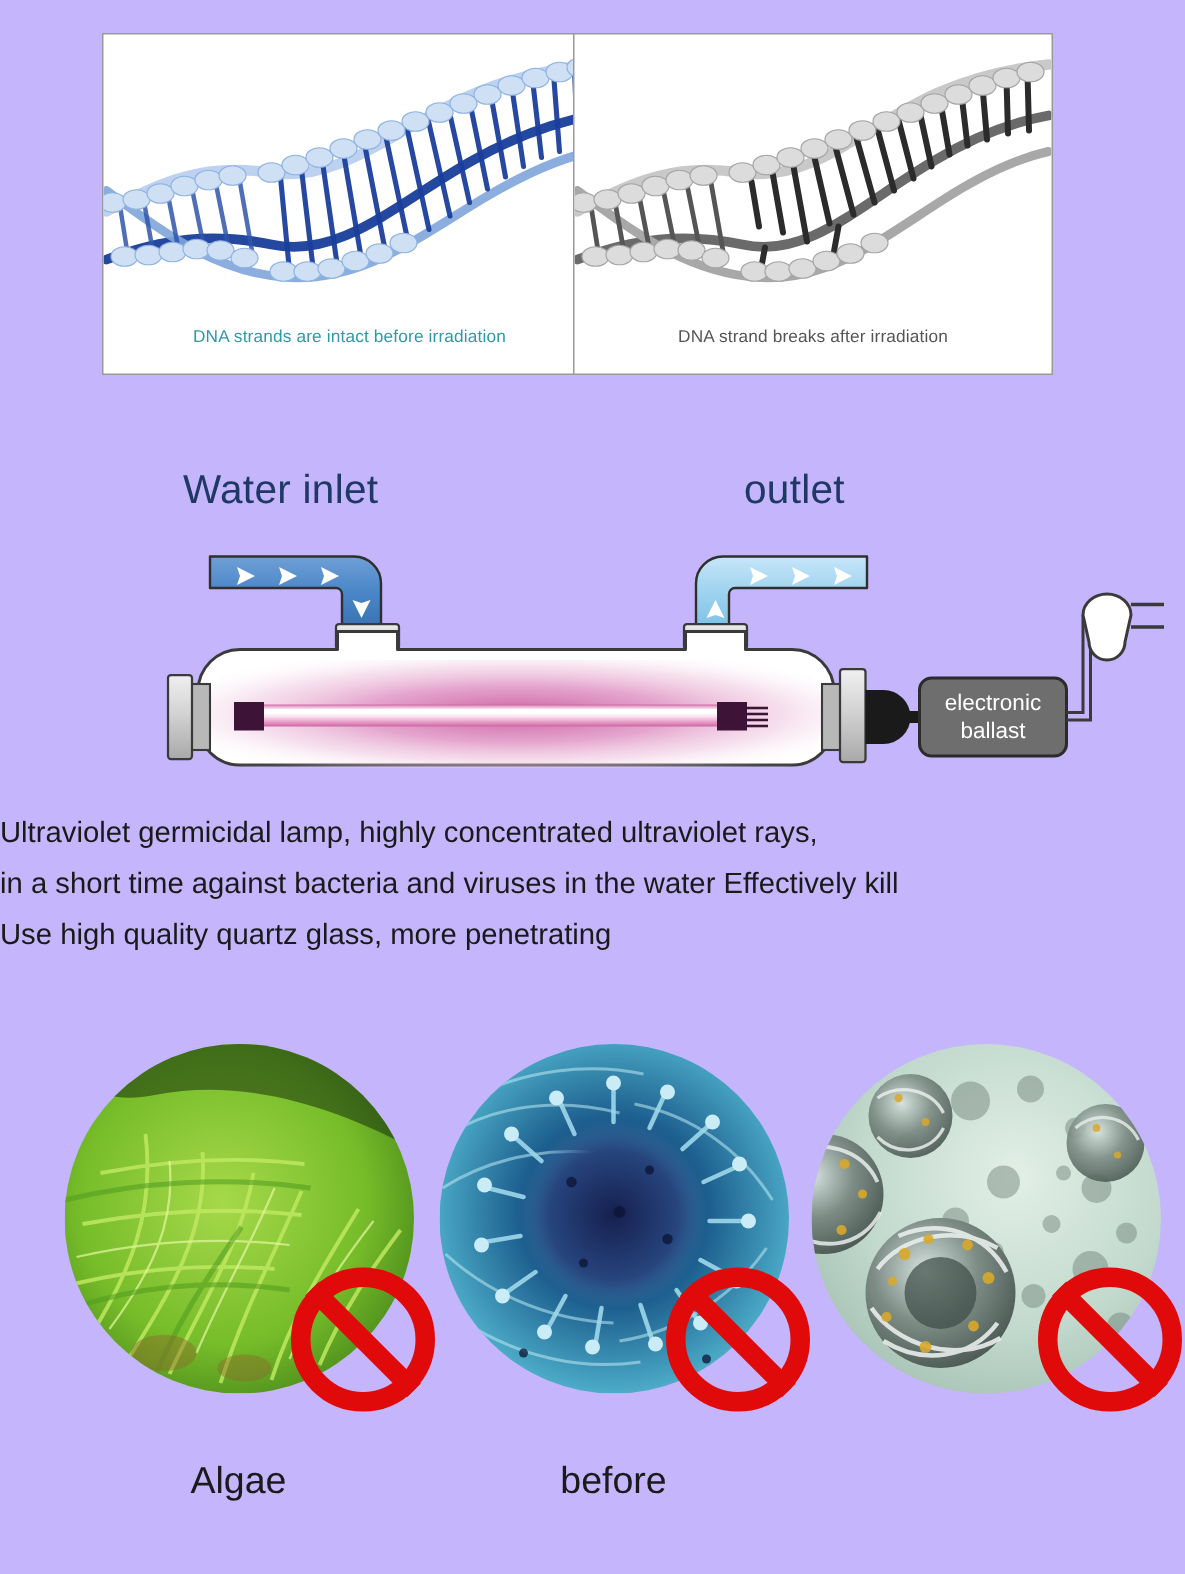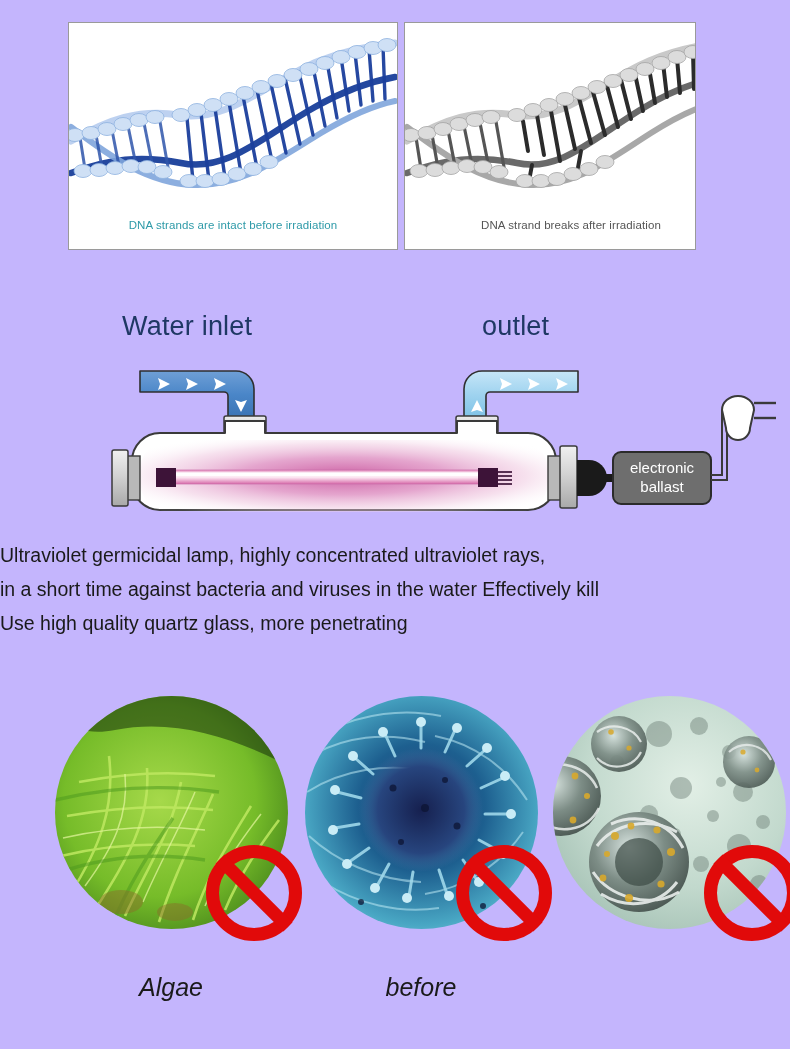--- a/index.html
+++ b/index.html
@@ -12,49 +12,49 @@
   }
   .page { position: relative; width: 790px; height: 1049px; background:#c4b5fd; }
 
   
   .dna-row { position: absolute; left: 0; top: 22px; width: 790px; height: 228px; }
   .dna-panel {
     position: absolute; top: 0; height: 228px;
     border: 1px solid #9a9a9a; background: #ffffff; overflow: hidden;
   }
   .dna-panel.left  { left: 68px;  width: 330px; }
-  .dna-panel.right { left: 404px; width: 292px; padding-left: 21px; }
+  .dna-panel.right { left: 382px; width: 320px; }
   .dna-caption {
     position: absolute; bottom: 18px; width: 100%; text-align: center;
     font-size: 11.5px; letter-spacing: .1px; white-space: nowrap;
   }
   .dna-caption.teal { color: #2e9aa8; }
   .dna-caption.grey { color: #555555; }
   .dna-svg { position: absolute; left: 0; top: 0; }
 
   
   .uv-diagram { position: absolute; left: 0; top: 308px; width: 790px; height: 215px; }
   .uv-label {
     position: absolute; color: #1f3864; font-size: 27px; font-weight: 400;
     letter-spacing: .2px; white-space: nowrap;
   }
   .uv-label.inlet  { left: 122px; top: 3px; }
-  .uv-label.outlet { left: 482px; top: 3px; }
+  .uv-label.outlet { left: 496px; top: 3px; }
   .uv-svg { position: absolute; left: 0; top: 40px; }
 
   
   .desc {
     position: absolute; left: 0; top: 538px; width: 641px;
     color: #1a1a1a; font-size: 19.5px; line-height: 34px;
     font-family: "Liberation Sans", sans-serif;
   }
   .desc-line { display: block; white-space: nowrap; }
 
   
-  .threats { position: absolute; left: 16px; top: 690px; width: 722px; height: 330px; font-style: italic; }
+  .threats { position: absolute; left: 4px; top: 690px; width: 722px; height: 330px; }
   .threat { position: absolute; top: 0; width: 250px; height: 330px; }
   .threat.t0 { left: 30px; }
   .threat.t1 { left: 280px; }
   .threat.t2 { left: 528px; }
   .circle-wrap { position: relative; width: 233px; height: 233px; margin: 6px auto 0; }
   .circle {
     position: absolute; left: 0; top: 0; width: 233px; height: 233px;
     border-radius: 50%; overflow: hidden;
   }
   .no-sign {

